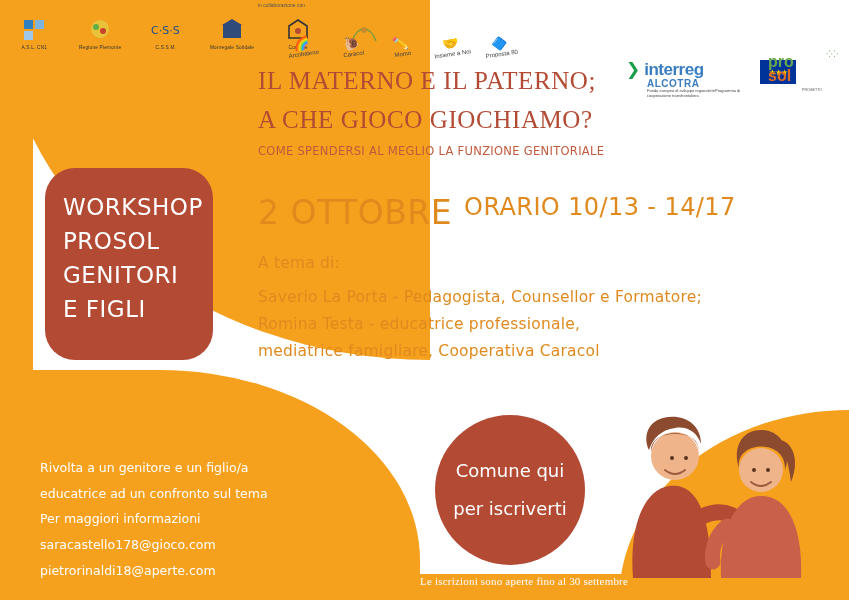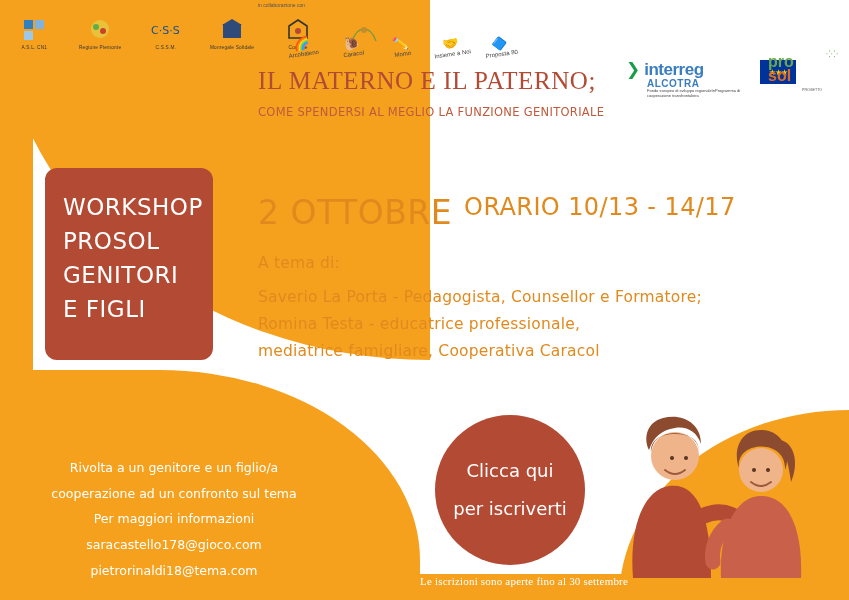--- a/index.html
+++ b/index.html
@@ -229,21 +229,21 @@
   }
 
   
   #workshop-box {
     position: absolute;
     left: 45px;
     top: 168px;
     width: 168px;
     height: 192px;
     background: #B34A33;
-    border-radius: 12px;
+    border-radius: 30px;
     z-index: 5;
     color: #ffffff;
     padding: 22px 0 0 18px;
     box-sizing: border-box;
   }
   #workshop-box div {
     font-family: "DejaVu Sans", sans-serif;
     font-size: 23px;
     letter-spacing: .5px;
     line-height: 1.48;
@@ -320,21 +320,20 @@
   #leftinfo {
     position: absolute;
     left: 40px;
     top: 455px;
     width: 268px;
     z-index: 7;
     color: #ffffff;
     font-family: "DejaVu Sans", sans-serif;
     font-size: 12.5px;
     line-height: 2.05;
-    text-align: center;
   }
 
   
   #cta {
     position: absolute;
     left: 435px;
     top: 415px;
     width: 150px;
     height: 150px;
     border-radius: 50%;
@@ -487,46 +486,47 @@
 
   <div id="workshop-box">
     <div>Workshop</div>
     <div>Prosol</div>
     <div>Genitori</div>
     <div>e Figli</div>
   </div>
 
   <div id="headline">
     <div class="l1">Il materno e il paterno;</div>
+    <div class="l2">a che gioco giochiamo?</div>
     <div class="sub">Come spendersi al meglio la funzione genitoriale</div>
   </div>
 
   <div id="dateline">
     <span id="date-main">2 Ottobre</span>
     <span id="date-time">orario 10/13 - 14/17</span>
   </div>
 
   <div id="details">
     <div>A tema di:</div>
     <div class="gap"></div>
     <div>Saverio La Porta - Pedagogista, Counsellor e Formatore;</div>
     <div>Romina Testa - educatrice professionale,</div>
     <div>mediatrice famigliare, Cooperativa Caracol</div>
   </div>
 
   <div id="leftinfo">
     <div>Rivolta a un genitore e un figlio/a</div>
-    <div>cooperazione ad un confronto sul tema</div>
+    <div>educatrice ad un confronto sul tema</div>
     <div>Per maggiori informazioni</div>
     <div>saracastello178@gioco.com</div>
-    <div>pietrorinaldi18@tema.com</div>
+    <div>pietrorinaldi18@aperte.com</div>
   </div>
 
   <div id="cta">
-    <div>Clicca qui</div>
+    <div>Comune qui</div>
     <div>per iscriverti</div>
   </div>
 
   <svg id="people" viewBox="0 0 250 200">
 
     <g>
       <path d="M38 200 C34 150, 48 112, 74 108 C100 104, 116 132, 116 200 Z" fill="#B34A33"></path>
       <circle cx="80" cy="78" r="24" fill="#F0B48A"></circle>
       <path d="M56 74 C54 50, 104 48, 104 74 C104 62, 96 56, 80 56 C64 56, 58 62, 56 74 Z" fill="#8C4A2F"></path>
       <path d="M54 72 C48 60, 52 44, 68 40 C86 35, 106 44, 106 66 C102 54, 92 48, 80 50 C66 52, 58 60, 54 72 Z" fill="#8C4A2F"></path>

